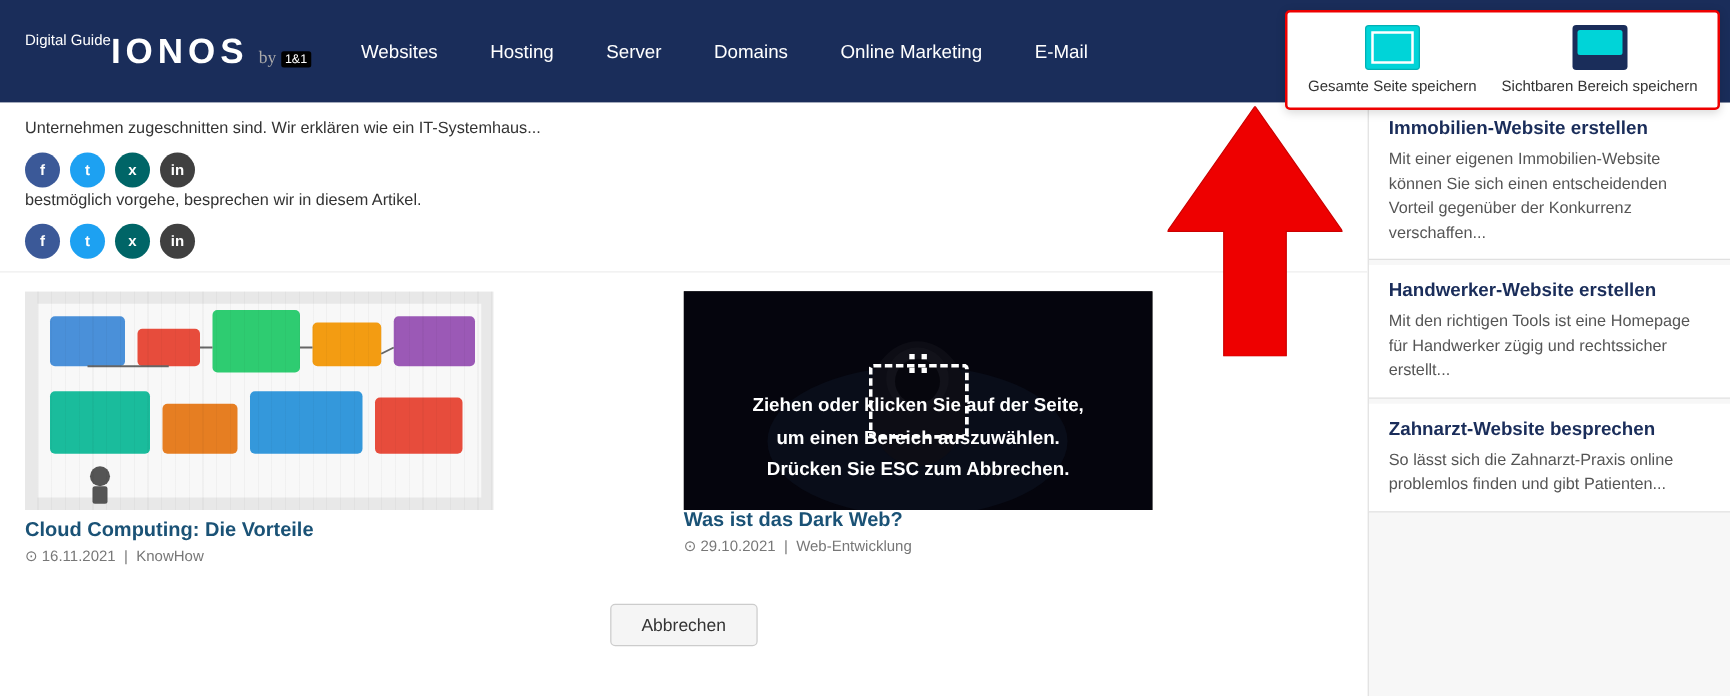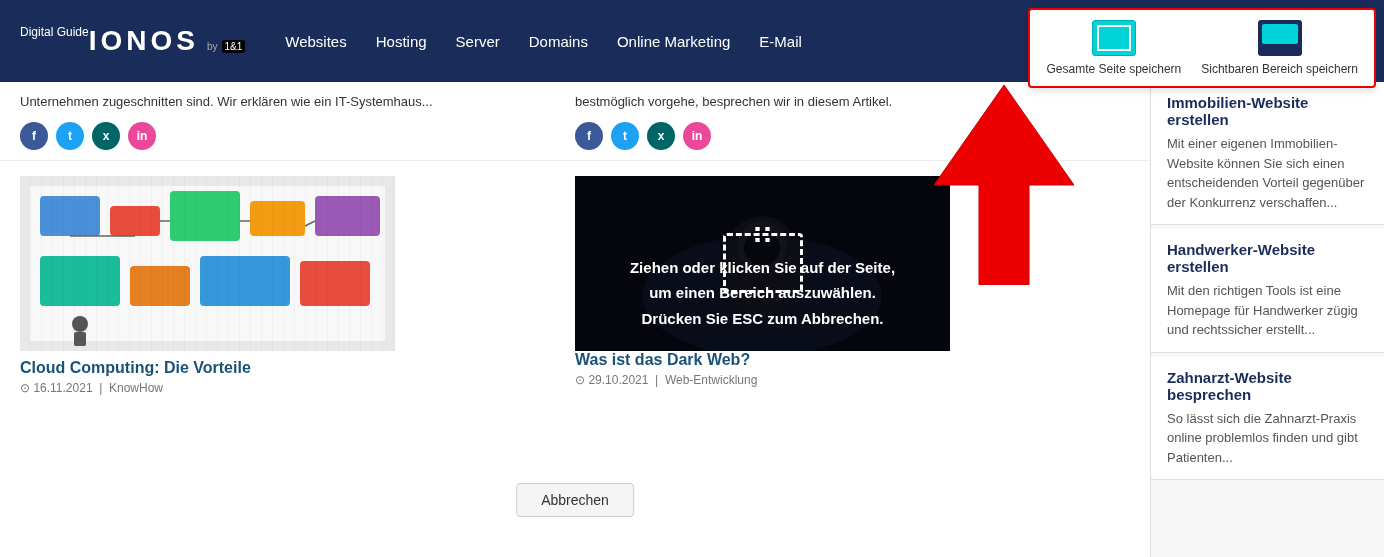--- a/index.html
+++ b/index.html
@@ -25,33 +25,34 @@
       font-weight: normal;
     }
     .logo-ionos {
       color: white;
       font-size: 28px;
       font-weight: bold;
       letter-spacing: 4px;
     }
     .logo-by {
       color: #aaa;
-      font-size: 10px;
+      font-size: 14px;
       margin-left: 4px;
+      font-family: Liberation Serif, serif;
     }
     .logo-181 {
       color: white;
       font-size: 10px;
       background: #000000;
       padding: 1px 3px;
       border-radius: 2px;
     }
     nav {
       display: flex;
-      gap: 29px;
+      gap: 42px;
     }
     nav a {
       color: white;
       text-decoration: none;
       font-size: 15px;
     }
 
     
     .main-wrapper {
       display: flex;
@@ -68,20 +69,21 @@
       position: relative;
       overflow: hidden;
     }
 
     
     .articles-top {
       display: flex;
       gap: 0;
       padding: 10px 20px;
       border-bottom: 1px solid #eee;
+      flex-direction: column;
     }
     .article-snippet {
       flex: 1;
       padding-right: 20px;
     }
     .article-snippet p {
       font-size: 13px;
       color: #333;
       line-height: 1.5;
     }
@@ -97,21 +99,21 @@
       display: flex;
       align-items: center;
       justify-content: center;
       color: white;
       font-size: 12px;
       font-weight: bold;
     }
     .fb { background: #3b5998; }
     .tw { background: #1da1f2; }
     .xing { background: #006567; }
-    .li { background: #ec4899; text-align: center; }
+    .li { background: #404040; text-align: center; }
 
     
     .articles-grid {
       display: flex;
       gap: 0;
       padding: 0 20px;
       margin-top: 15px;
     }
     .article-card {
       flex: 1;
@@ -182,21 +184,21 @@
       border-radius: 4px;
       padding: 8px 24px;
       font-size: 14px;
       color: #333;
       z-index: 50;
       white-space: nowrap;
     }
 
     
     .sidebar {
-      width: 234px;
+      width: 290px;
       background: #f7f7f7;
       border-left: 1px solid #ddd;
       padding: 0;
       overflow: hidden;
     }
     .sidebar-item {
       padding: 12px 16px;
       border-bottom: 1px solid #e0e0e0;
       background: white;
       margin-bottom: 4px;

